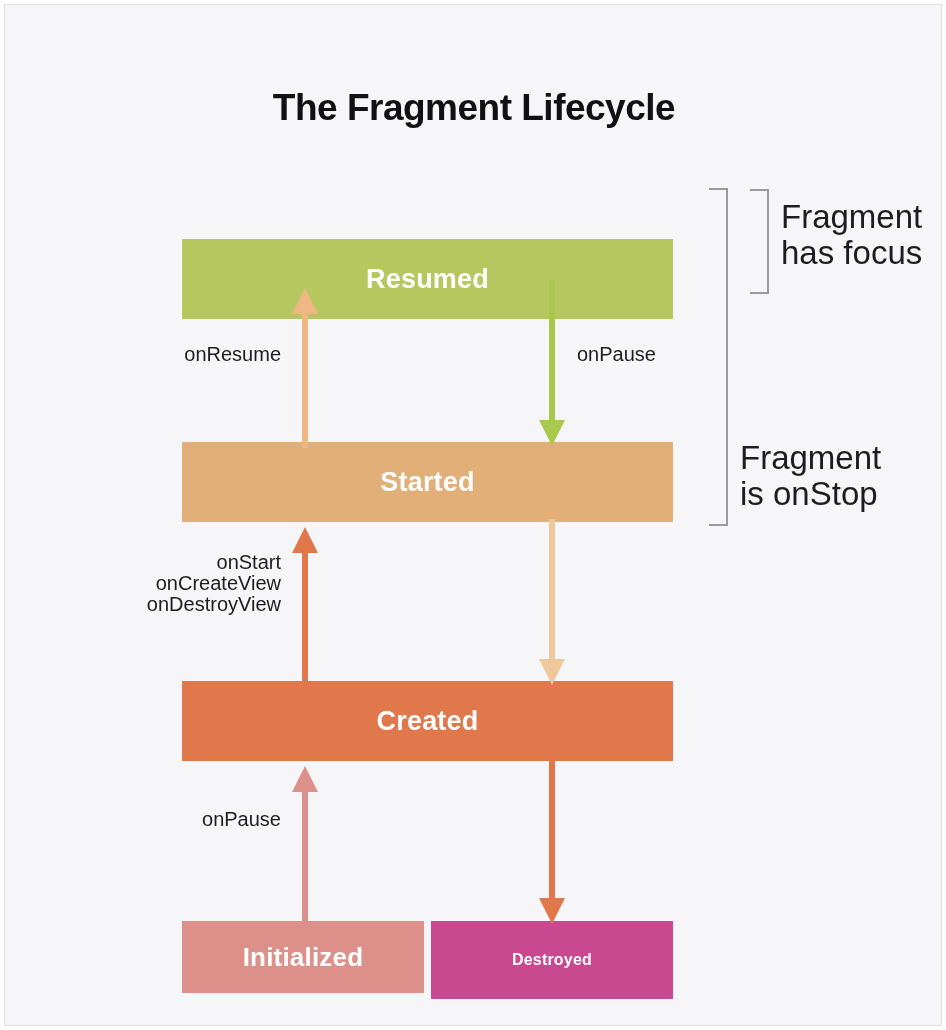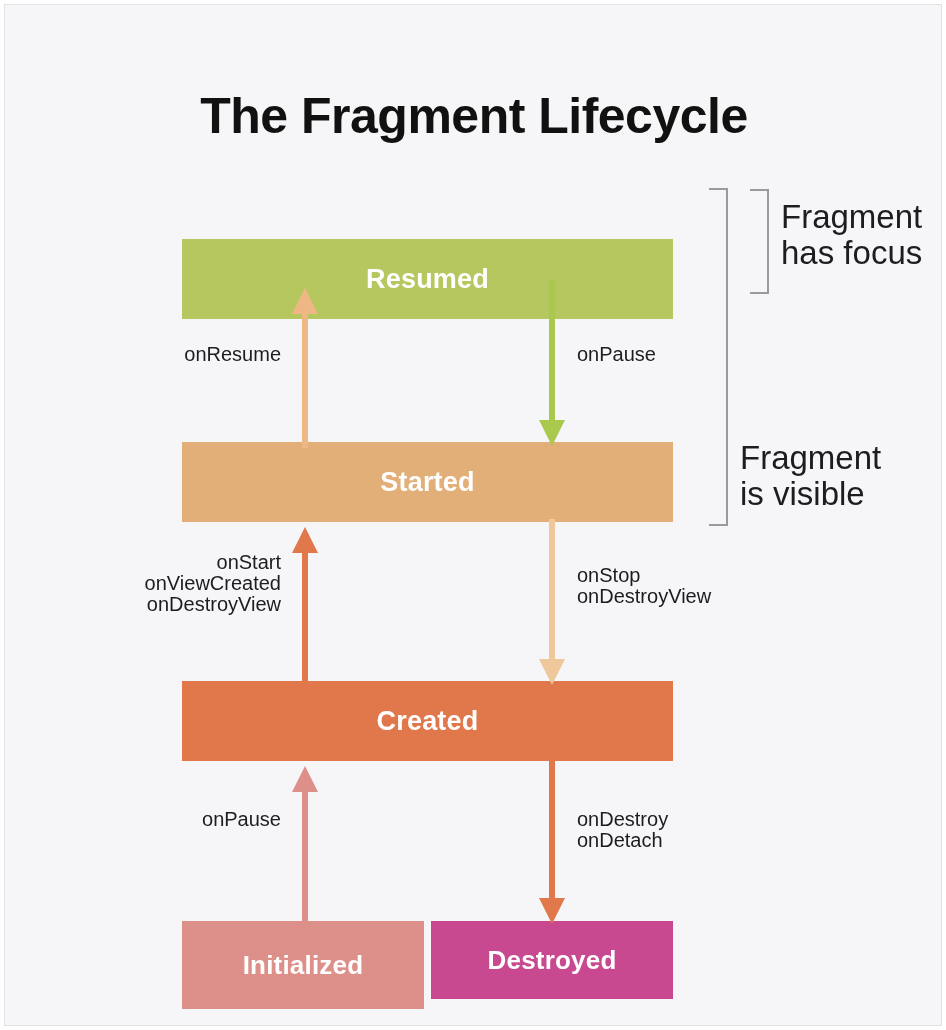--- a/index.html
+++ b/index.html
@@ -31,21 +31,21 @@
     height: 1022px;
   }
 
   
   #title {
     position: absolute;
     left: 0;
     top: 82px;
     width: 938px;
     text-align: center;
-    font-size: 50px;
+    font-size: 37px;
     font-weight: bold;
     color: #111111;
     letter-spacing: -0.5px;
     white-space: nowrap;
   }
 
   
   .state-box {
     position: absolute;
     display: flex;
@@ -53,22 +53,22 @@
     justify-content: center;
     color: #ffffff;
     font-weight: bold;
     font-size: 27px;
     letter-spacing: 0.2px;
     box-sizing: border-box;
   }
   #box-resumed     { left: 177px; top: 197px; width: 491px; height: 80px; margin-top: 37px; }
   #box-started     { left: 177px; top: 437px; width: 491px; height: 80px; }
   #box-created     { left: 177px; top: 676px; width: 491px; height: 80px; }
-  #box-initialized { left: 177px; top: 916px; width: 242px; height: 88px; font-size: 26px; }
-  #box-destroyed   { left: 426px; top: 916px; width: 242px; height: 78px; font-size: 26px; }
+  #box-initialized { left: 177px; top: 916px; width: 242px; height: 72px; font-size: 26px; }
+  #box-destroyed   { left: 426px; top: 916px; width: 242px; height: 78px; font-size: 16px; }
 
   
   .arrow {
     position: absolute;
   }
   .arrow svg { display: block; }
 
   
   .label {
     position: absolute;
@@ -170,42 +170,34 @@
     <div class="label right-align" style="left:0px; top:339px; width:276px;">
       <span class="ln">onResume</span>
     </div>
 
     <div class="label left-align" style="left:572px; top:339px; width:300px;">
       <span class="ln">onPause</span>
     </div>
 
     <div class="label right-align" style="left:0px; top:547px; width:276px;">
       <span class="ln">onStart</span>
-      <span class="ln">onViewCreated</span>
+      <span class="ln">onCreateView</span>
       <span class="ln">onDestroyView</span>
     </div>
 
-    <div class="label left-align" style="left:572px; top:560px; width:320px;">
-      <span class="ln">onStop</span>
-      <span class="ln">onDestroyView</span>
-    </div>
 
     <div class="label right-align" style="left:0px; top:804px; width:276px;">
       <span class="ln">onPause</span>
     </div>
 
-    <div class="label left-align" style="left:572px; top:804px; width:320px;">
-      <span class="ln">onDestroy</span>
-      <span class="ln">onDetach</span>
-    </div>
 
     <div class="bracket" style="left:704px; top:183px; width:19px; height:338px;"></div>
     <div class="note" style="left:735px; top:435px;">
       <span class="ln">Fragment</span>
-      <span class="ln">is visible</span>
+      <span class="ln">is onStop</span>
     </div>
 
     <div class="bracket" style="left:745px; top:184px; width:19px; height:105px;"></div>
     <div class="note" style="left:776px; top:194px;">
       <span class="ln">Fragment</span>
       <span class="ln">has focus</span>
     </div>
 
   </div>
 </div>

